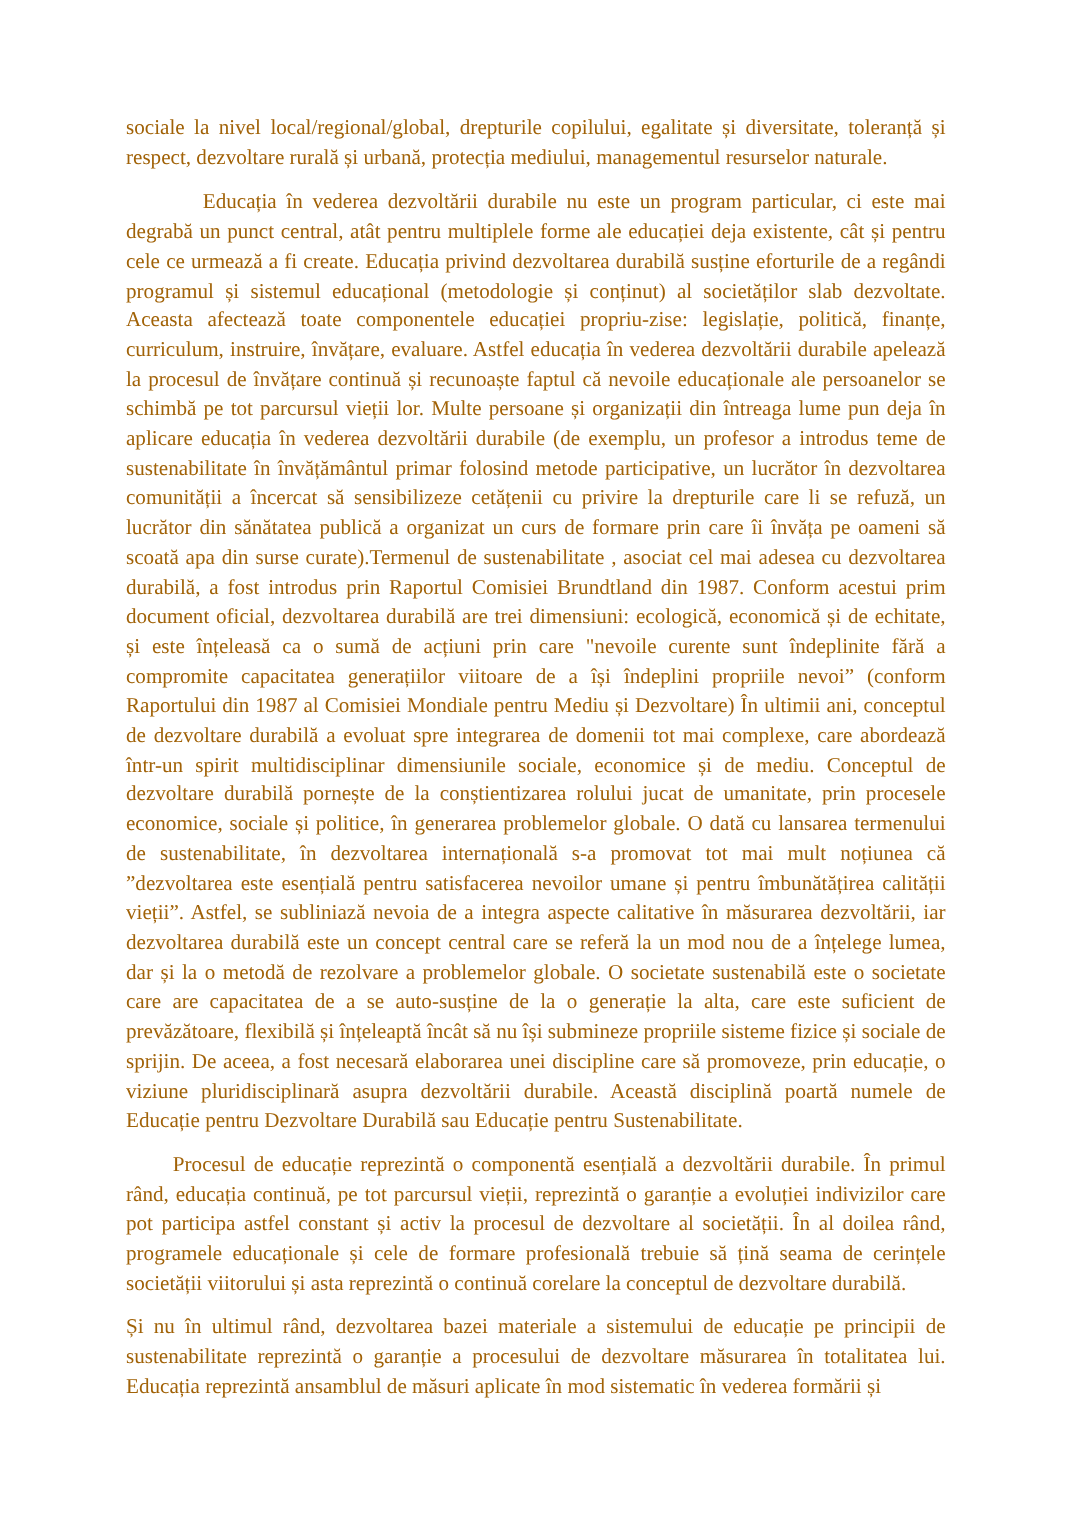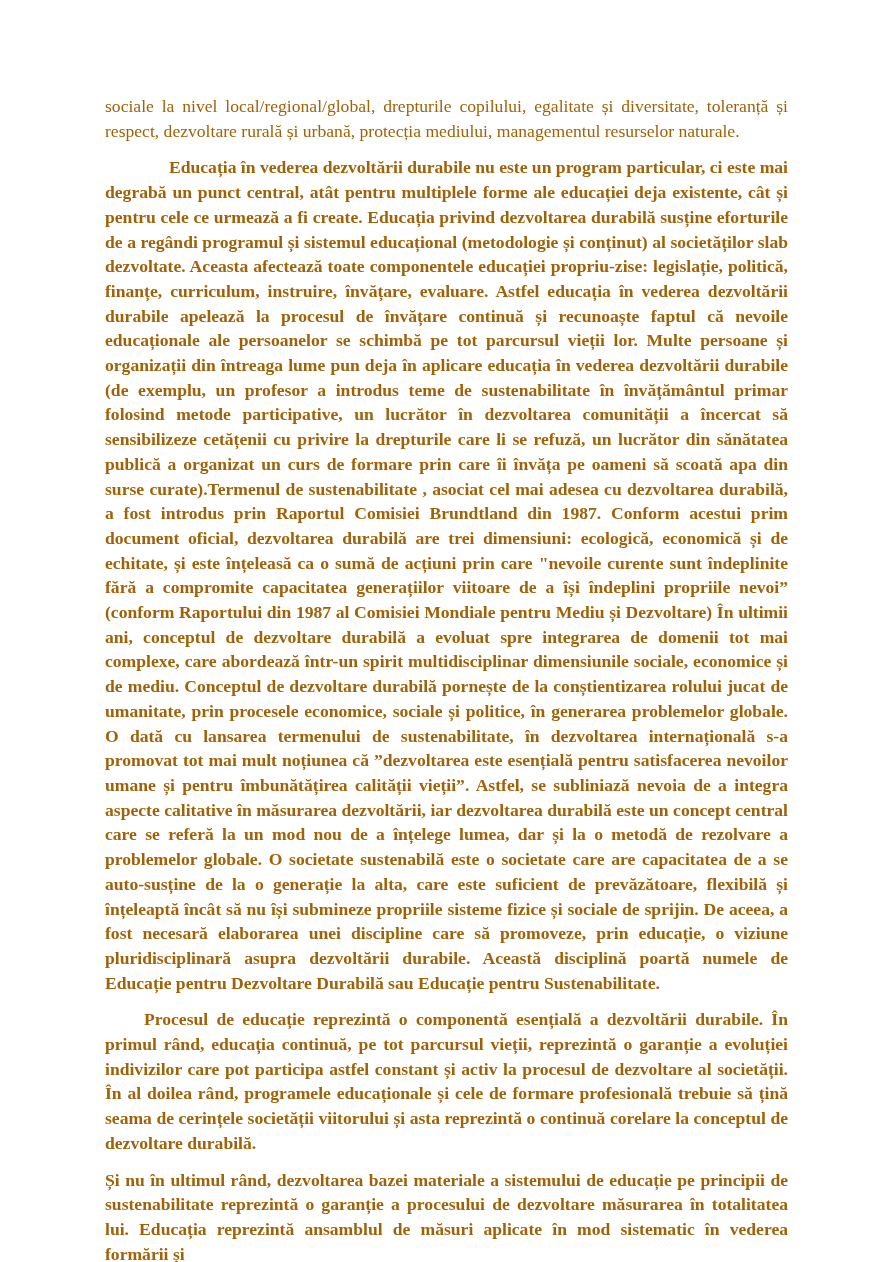--- a/index.html
+++ b/index.html
@@ -20,21 +20,20 @@
     color: #a16207;
     text-align: justify;
     -webkit-hyphens: none;
     hyphens: none;
   }
   .page p {
     margin: 0;
   }
   .page p.space-before {
     margin-top: 12px;
-    font-weight: bold;
   }
   .indent-lg { text-indent: 64px; }
   .indent-md { text-indent: 39px; }
 </style>
 </head>
 <body>
 
 <main class="page">
   <p>sociale la nivel local/regional/global, drepturile copilului, egalitate și diversitate, toleranță și respect, dezvoltare rurală și urbană, protecția mediului, managementul resurselor naturale.</p>
 

